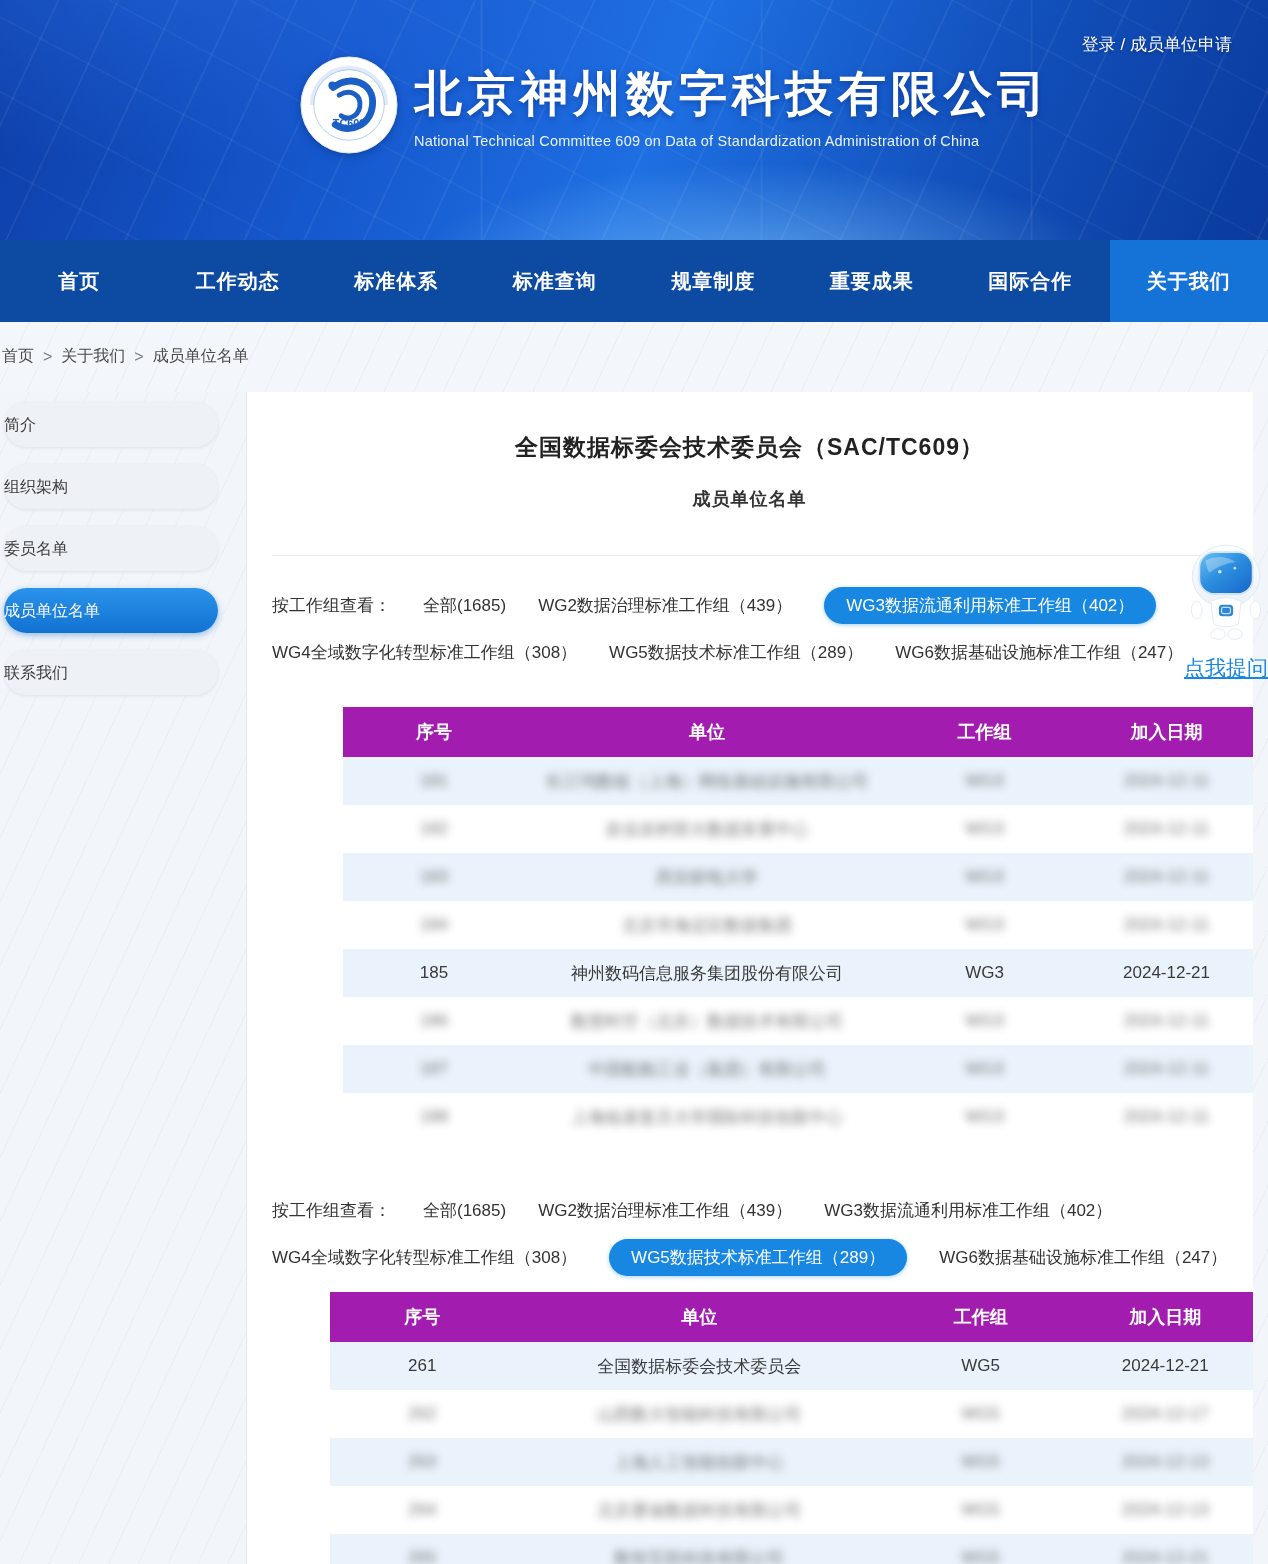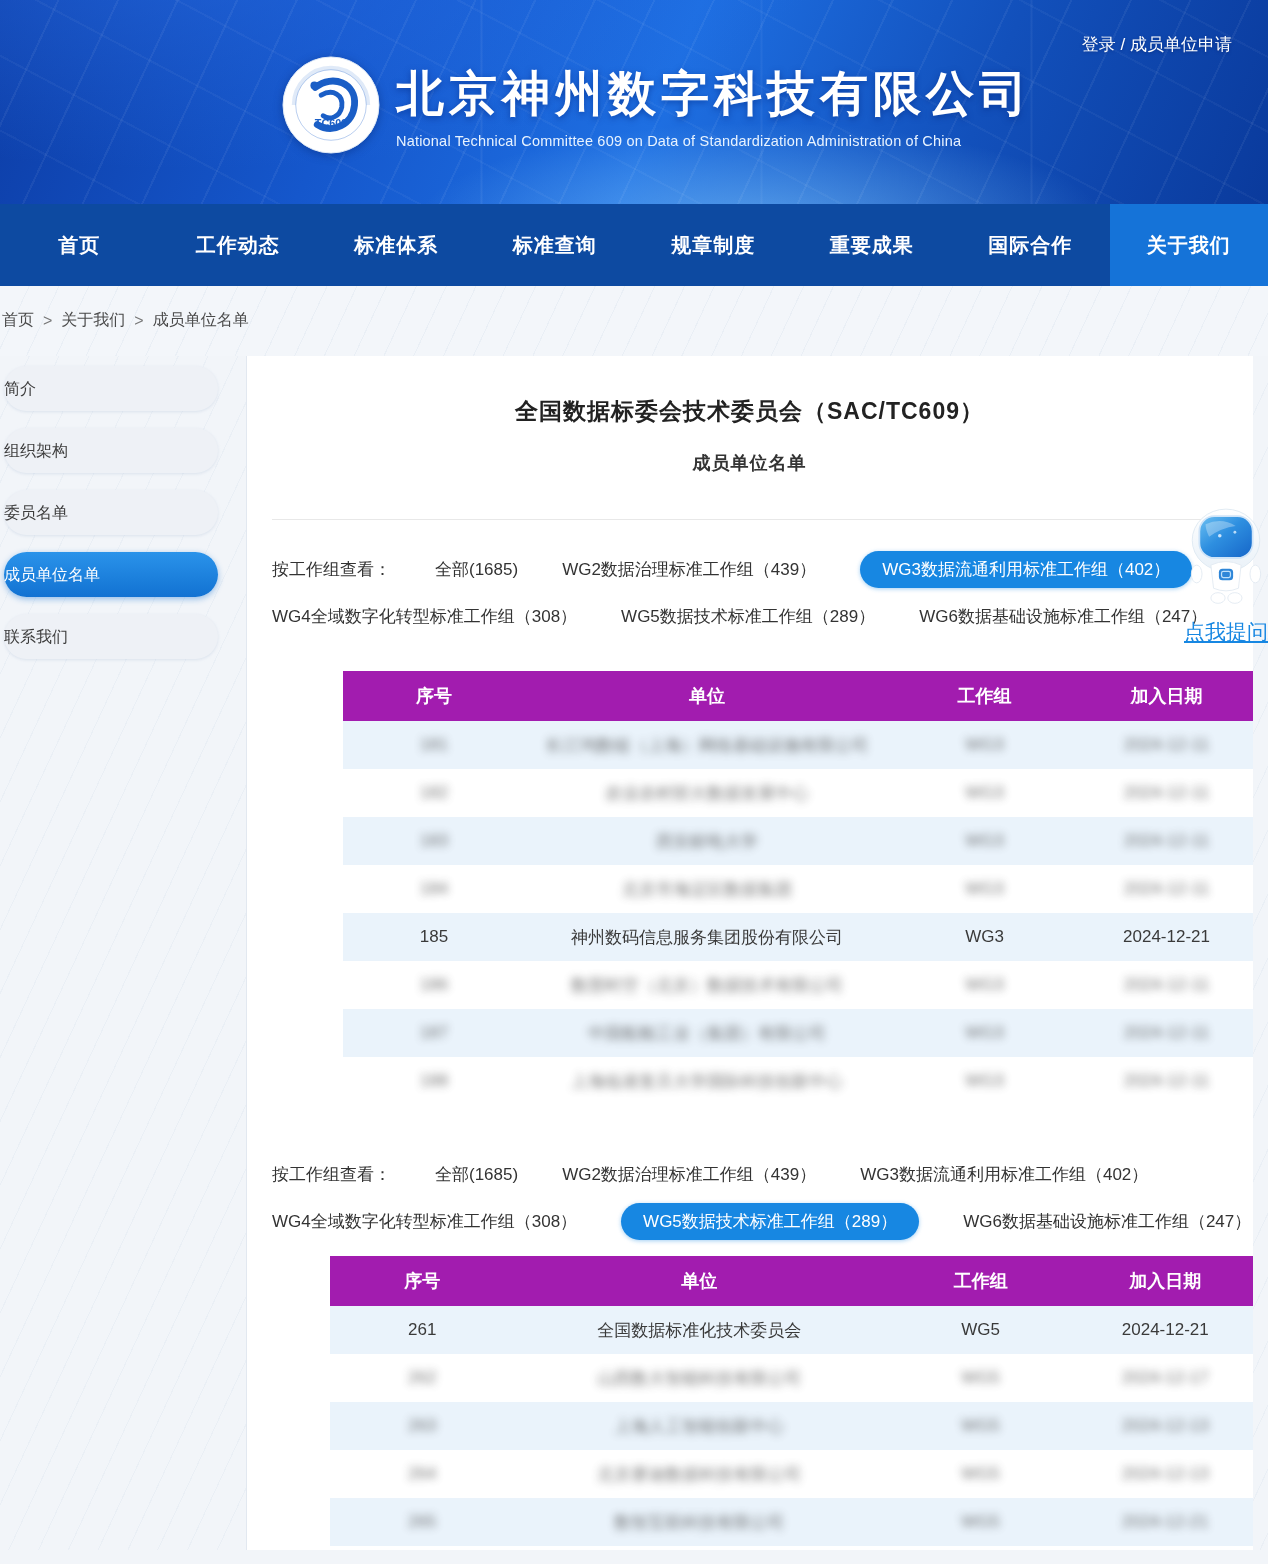--- a/index.html
+++ b/index.html
@@ -4,40 +4,40 @@
 <style>
   * { margin:0; padding:0; box-sizing:border-box; }
   html,body { width:1268px; }
   body {
     font-family:"Liberation Sans","DejaVu Sans",sans-serif;
     background:#f2f5f9; color:#333;
     width:1268px; height:1564px; overflow:hidden; position:relative;
   }
   
   .banner {
-    height:204px; position:relative; overflow:hidden;
+    height:240px; position:relative; overflow:hidden;
     background:
       radial-gradient(ellipse 560px 170px at 60% 112%, rgba(140,210,255,.55), rgba(140,210,255,0) 62%),
       radial-gradient(ellipse 900px 300px at 15% -20%, rgba(40,110,230,.55), rgba(40,110,230,0) 70%),
       linear-gradient(112deg,#0d3da6 0%,#1557cc 28%,#1e6fe2 52%,#1250bb 76%,#0a3a9c 100%);
     padding-left: 47px;
   }
   .banner::before {
     content:""; position:absolute; inset:0;
     background:
       repeating-linear-gradient(115deg, transparent 0 52px, rgba(255,255,255,.055) 52px 54px),
       repeating-linear-gradient(28deg, transparent 0 64px, rgba(255,255,255,.04) 64px 66px);
   }
   .banner::after {
     content:""; position:absolute; inset:0;
     background:
       linear-gradient(90deg, transparent 0 480px, rgba(255,255,255,.10) 481px 482px, transparent 483px 760px, rgba(255,255,255,.08) 761px 762px, transparent 763px 1030px, rgba(255,255,255,.09) 1031px 1032px, transparent 1033px);
     opacity:.6;
   }
-  .brand { position:absolute; left:282px; top:56px; display:flex; align-items:center; z-index:3; }
+  .brand { position:absolute; left:300px; top:56px; display:flex; align-items:center; z-index:3; }
   .logo { width:98px; height:98px; flex:0 0 auto; filter:drop-shadow(0 2px 5px rgba(0,30,100,.4)); }
   .brand-text { margin-left:16px; }
   .brand-title {
     font-size:48px; font-weight:bold; color:#fff; letter-spacing:5px; white-space:nowrap;
     text-shadow:0 2px 6px rgba(0,40,130,.55);
   }
   .brand-sub { font-size:14.5px; color:#e8f3ff; margin-top:7px; letter-spacing:.2px; white-space:nowrap; }
   .login-link { position:absolute; right:36px; top:33px; color:#fff; font-size:17px; z-index:3; cursor:pointer; text-shadow:0 1px 3px rgba(0,30,100,.5); }
   
   .nav { height:82px; background:#0d4aa1; display:flex; position:relative; z-index:2; }
@@ -77,21 +77,21 @@
     margin-left:246px; margin-right:15px; background:#fff; height:1194px;
     position:relative; padding-top:26px; overflow:hidden;
   }
   .main::before { content:""; position:absolute; left:0; top:0; bottom:0; width:1px; background:#e2e8f0; }
   .page-title { text-align:center; font-size:23px; font-weight:bold; color:#222; margin:14px 0 24px; letter-spacing:1px; }
   .page-subtitle { text-align:center; font-size:18px; font-weight:bold; color:#333; margin:0 0 44px; letter-spacing:1px; }
   .content-divider { height:1px; background:#e8e8e8; margin:0 26px; }
   
   .filters { padding:30px 26px 0; }
   .filters.second { padding-top:50px; }
-  .filter-line { display:flex; align-items:center; gap:44px; height:38px; margin-bottom:9px; white-space:nowrap; }
+  .filter-line { display:flex; align-items:center; gap:32px; height:38px; margin-bottom:9px; white-space:nowrap; }
   .filter-label { font-size:17px; color:#333; }
   .filter-item { font-size:17px; color:#333; cursor:pointer; }
   .filter-item.pill-active {
     background:#1787e2; color:#fff; border-radius:19px; padding:0 22px;
     height:37px; line-height:37px; box-shadow:0 1px 4px rgba(23,135,226,.4);
   }
   
   .mtable { width:910px; margin:36px 0 0 97px; }
   .mtable.t2 { width:923px; margin:16px 0 0 84px; }
   .thead { display:flex; background:#a21caf; height:50px; align-items:center; }
@@ -249,21 +249,21 @@
 
     <div class="mtable t2">
       <div class="thead">
         <div class="th c1">序号</div>
         <div class="th c2">单位</div>
         <div class="th c3">工作组</div>
         <div class="th c4">加入日期</div>
       </div>
       <div class="trow odd">
         <div class="td c1">261</div>
-        <div class="td c2">全国数据标准化技术委员会</div>
+        <div class="td c2">全国数据标委会技术委员会</div>
         <div class="td c3">WG5</div>
         <div class="td c4">2024-12-21</div>
       </div>
       <div class="trow blurred">
         <div class="td c1">262</div>
         <div class="td c2">山西数大智能科技有限公司</div>
         <div class="td c3">WG5</div>
         <div class="td c4">2024-12-17</div>
       </div>
       <div class="trow odd blurred">

